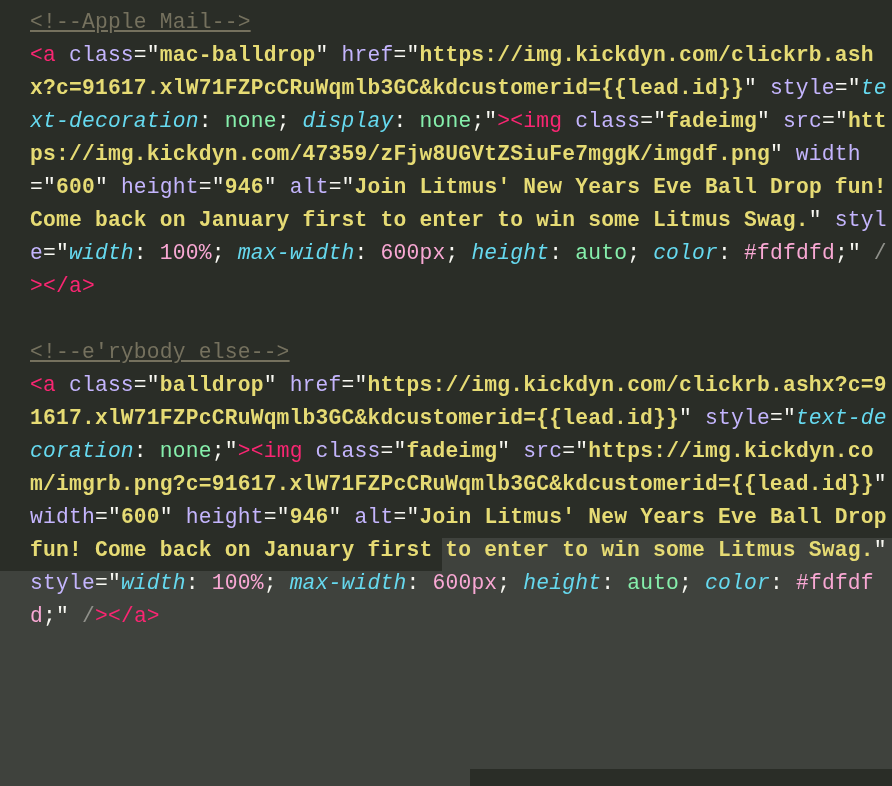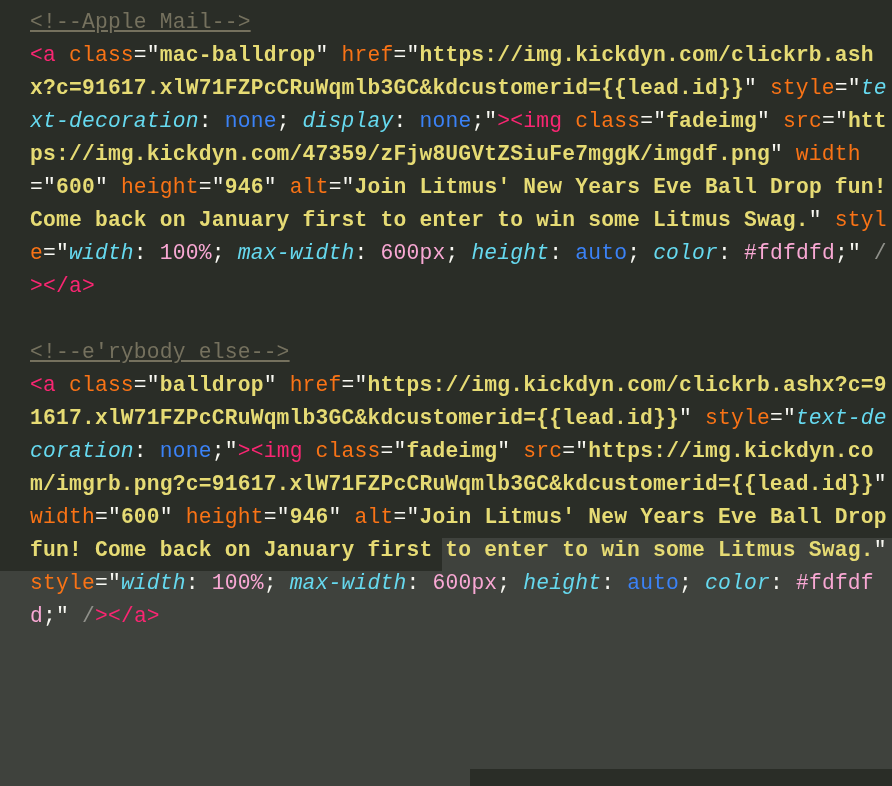--- a/index.html
+++ b/index.html
@@ -31,25 +31,25 @@
   
   .sel-bg {
     position: absolute;
     background: rgba(255,255,255,0.10);
     z-index: 1;
     pointer-events: none;
   }
   
   .cm  { color: #75715e; text-decoration: underline; }   
   .tg  { color: #f92672; }   
-  .at  { color: #f97316; margin-top: 7px; }   
+  .at  { color: #c4b5fd; margin-top: 7px; }   
   .pn  { color: #f8f8f2; }   
   .st  { color: #e6db74; font-weight: bold; }   
   .kw  { color: #66d9ef; font-style: italic; } 
-  .vl  { color: #3b82f6; }   
+  .vl  { color: #86efac; }   
   .nm  { color: #f9a8d4; }   
   .se  { color: #8f908a; }   
 </style>
 </head>
 <body>
 
 <div class="sel-bg" style="left:442px; top:538px; width:450px; height:33px;"></div>
 <div class="sel-bg" style="left:0; top:571px; width:892px; height:198px;"></div>
 <div class="sel-bg" style="left:0; top:769px; width:470px; height:17px;"></div>
 

